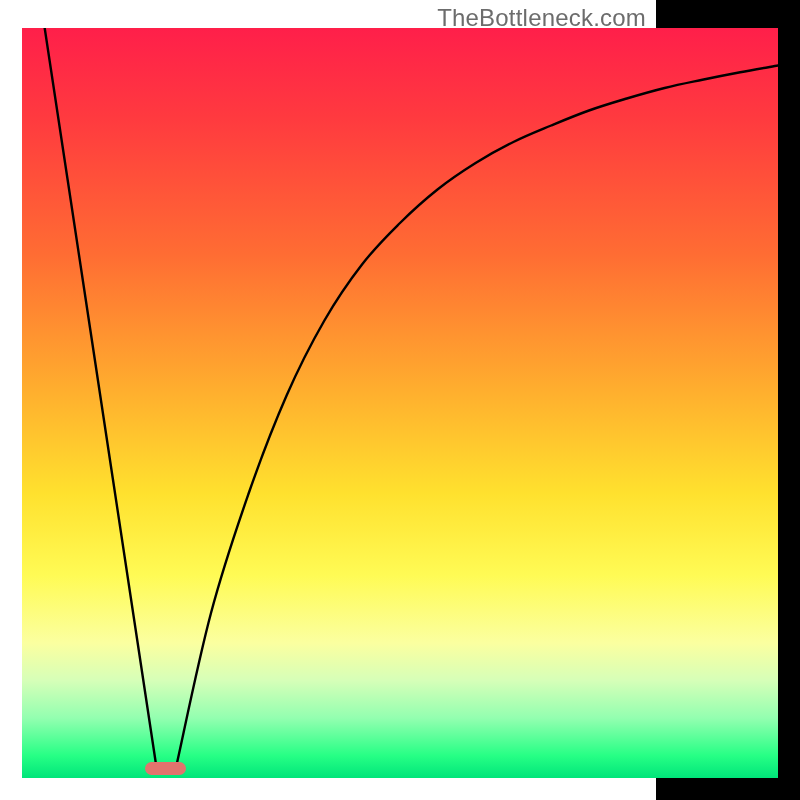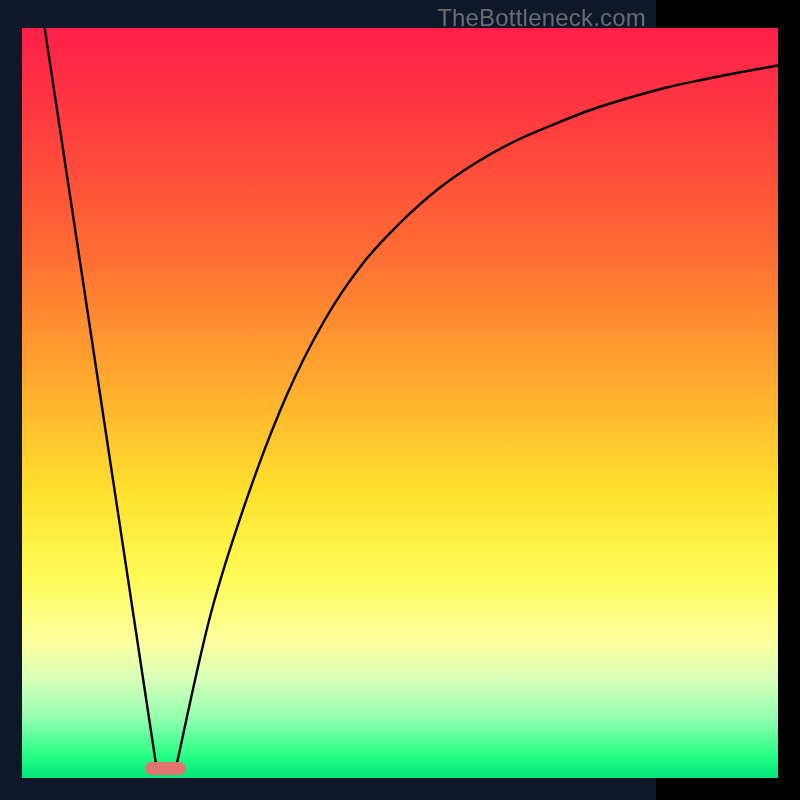--- a/index.html
+++ b/index.html
@@ -3,21 +3,21 @@
 <meta charset="utf-8">
 <style>
   * { margin: 0; padding: 0; box-sizing: border-box; }
   html, body { width: 800px; height: 800px; overflow: hidden; }
   body { font-family: Arial, Helvetica, sans-serif; background: #000; }
 
   .frame {
     position: relative;
     width: 656px;
     height: 800px;
-    background: #0f172a;
+    background: #ffffff;
   }
 
   .plot-area {
     position: absolute;
     left: 22px;
     top: 28px;
     width: 756px;
     height: 750px;
     background: linear-gradient(
       to bottom,

